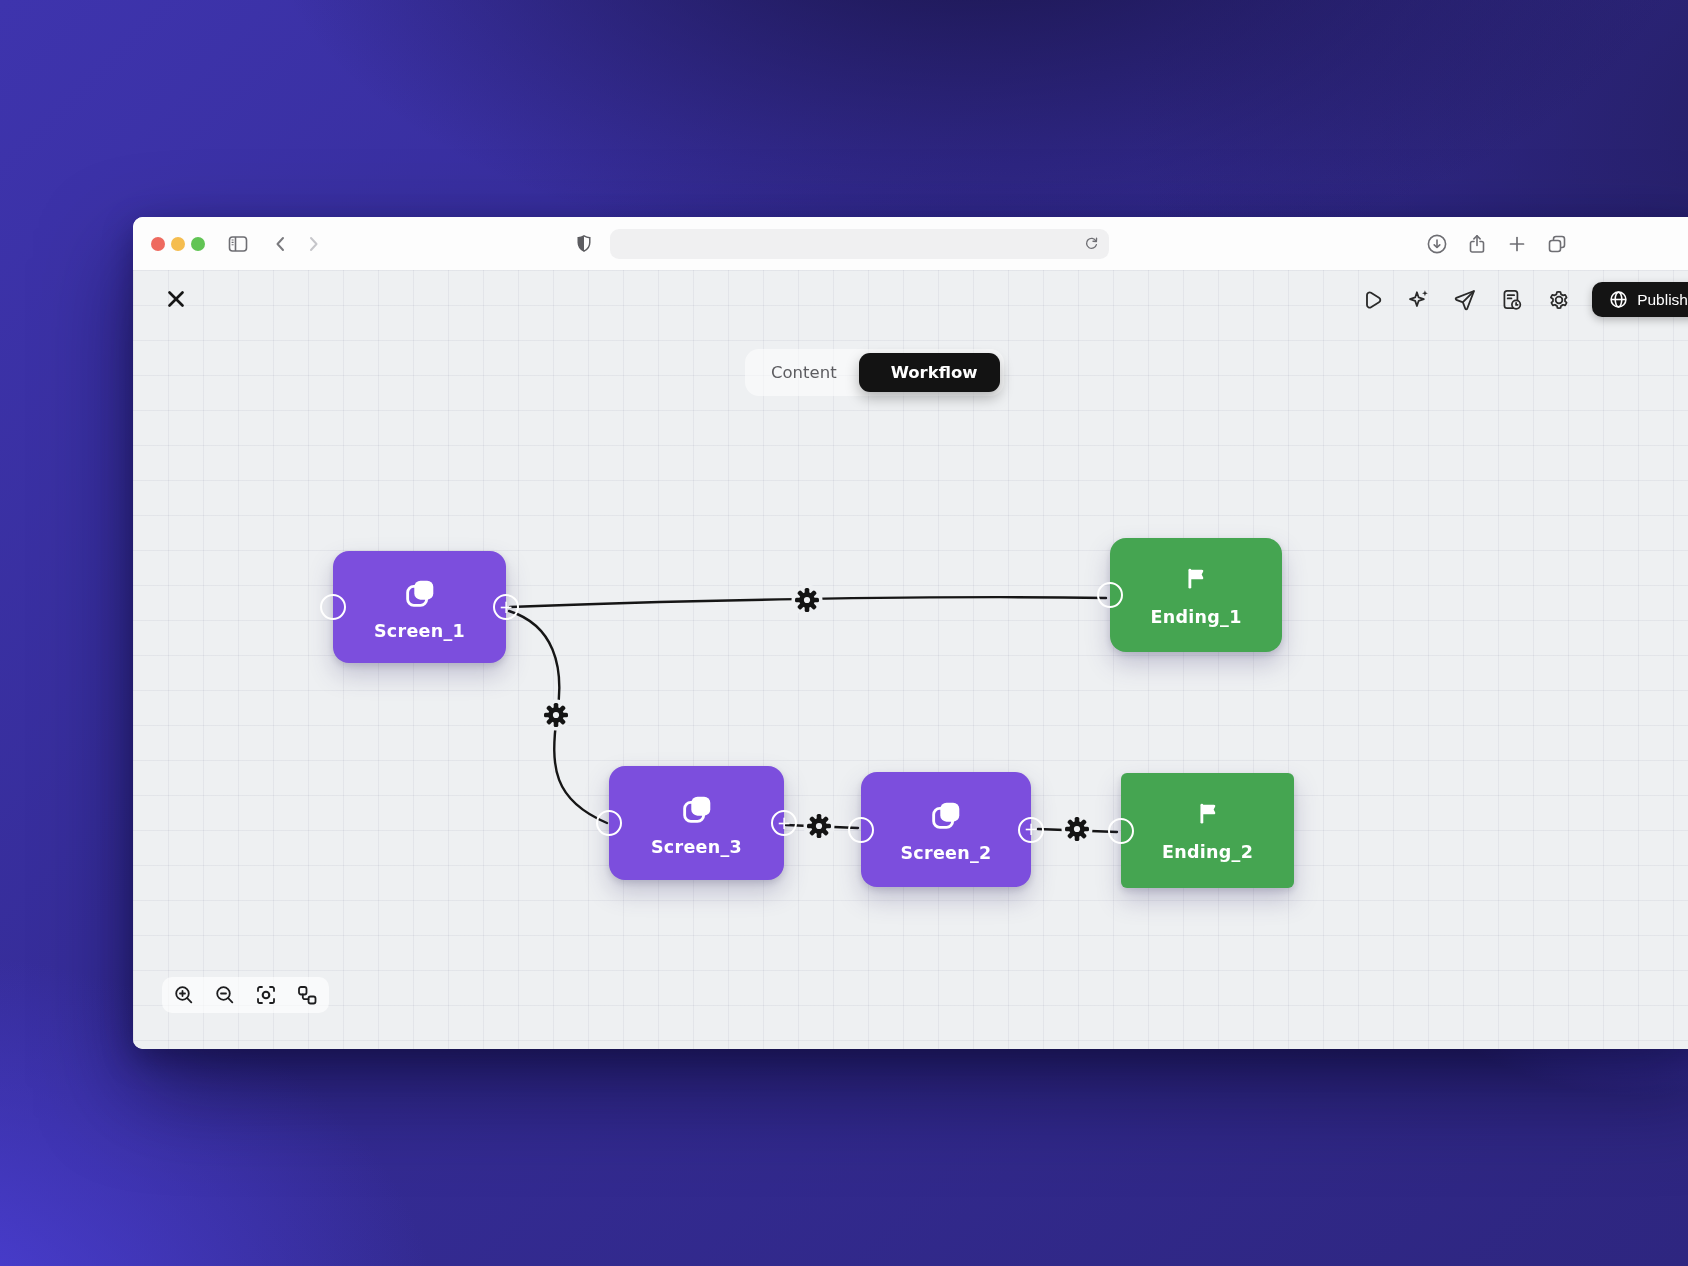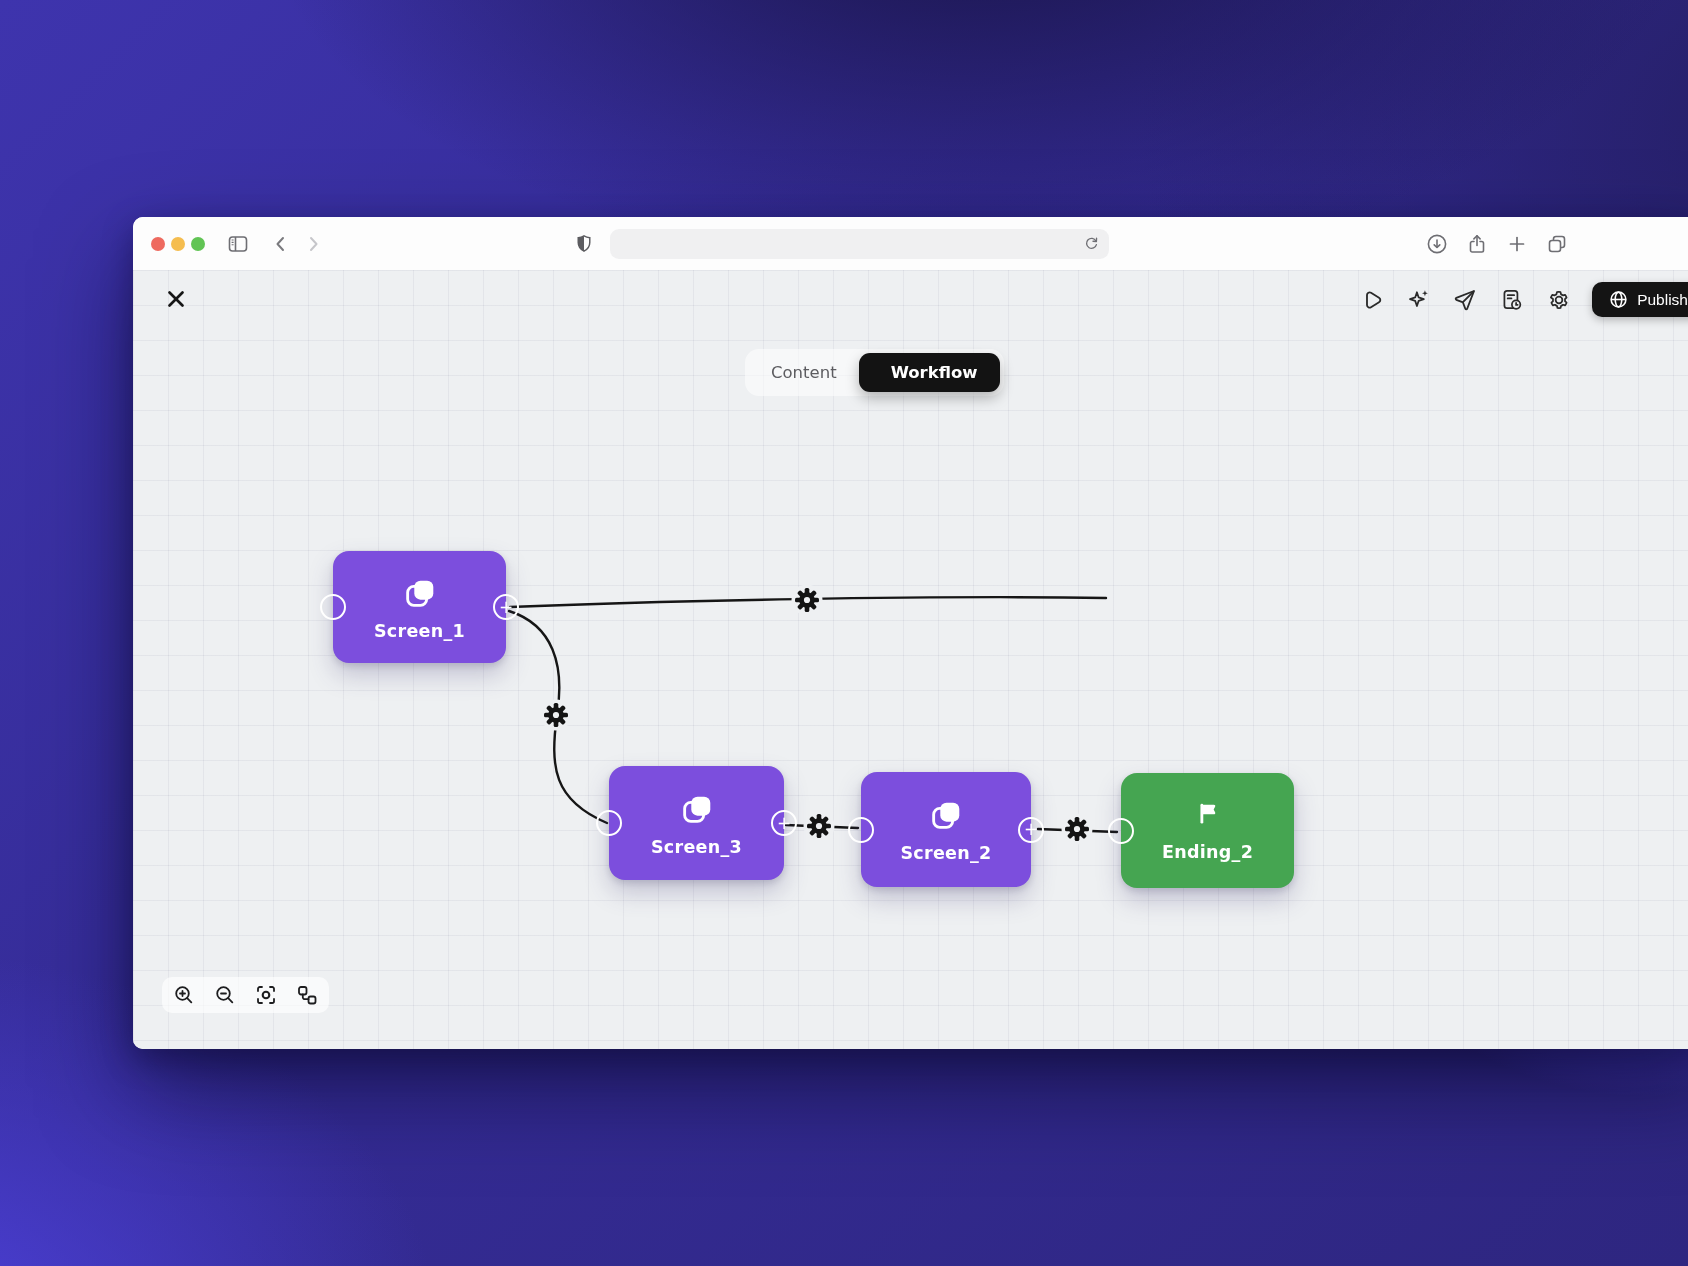--- a/index.html
+++ b/index.html
@@ -44,21 +44,21 @@
   .node.ending{background:#45a551;}
   .node .label{font:700 17.5px "DejaVu Sans",sans-serif;letter-spacing:.3px;}
   .port{position:absolute;width:26px;height:26px;border-radius:50%;border:2.5px solid #fff;box-sizing:border-box;
     top:50%;margin-top:-13px;display:flex;align-items:center;justify-content:center;cursor:crosshair;}
   .port.in{left:-13px;}
   .port.out{right:-13px;color:#fff;font:400 17px "DejaVu Sans",sans-serif;padding-bottom:1px;}
   #n-screen1{left:200px;top:281px;width:173px;height:112px;}
   #n-ending1{left:977px;top:268px;width:172px;height:114px;}
   #n-screen3{left:476px;top:496px;width:175px;height:114px;}
   #n-screen2{left:728px;top:502px;width:170px;height:115px;}
-  #n-ending2{left:988px;top:503px;width:173px;height:115px;}
+  #n-ending2{left:988px;top:503px;width:173px;height:115px;border-radius:6px;}
   
   .zoombar{position:absolute;left:29px;top:707px;height:36px;display:flex;align-items:center;gap:17px;
     background:rgba(255,255,255,.65);border-radius:10px;padding:0 10px;}
   .zoombar .icbtn{width:24px;height:24px;color:#1d1d1f;}
   svg{display:block;}
 </style>
 </head>
 <body>
 
 <div class="stage">
@@ -229,20 +229,30 @@
               <rect x="14" y="7" width="20" height="20" rx="6.5" fill="#fff"></rect>
             </svg>
         </span>
         <span class="label">Screen_1</span>
         <span class="port in"></span>
         <span class="port out">
             <span>+</span>
           </span>
       </div>
 
+      <div class="node ending" id="n-ending1">
+        <span>
+          <svg width="34" height="34" viewBox="0 0 36 36" fill="#fff">
+              <path d="M11.5 6h12.6c1.4 0 2 1 1.4 2.2l-1.5 2.9 1.5 2.9c.6 1.2 0 2.2-1.4 2.2H11.5z"></path>
+              <rect x="10" y="5" width="3" height="21" rx="1.5"></rect>
+            </svg>
+        </span>
+        <span class="label">Ending_1</span>
+        <span class="port in"></span>
+      </div>
 
       <div class="node screen" id="n-screen3">
         <span>
           <svg width="38" height="38" viewBox="0 0 40 40">
               <rect x="7" y="13" width="20" height="20" rx="6.5" fill="none" stroke="#fff" stroke-width="3"></rect>
               <rect x="14" y="7" width="20" height="20" rx="6.5" fill="#fff"></rect>
             </svg>
         </span>
         <span class="label">Screen_3</span>
         <span class="port in"></span>

